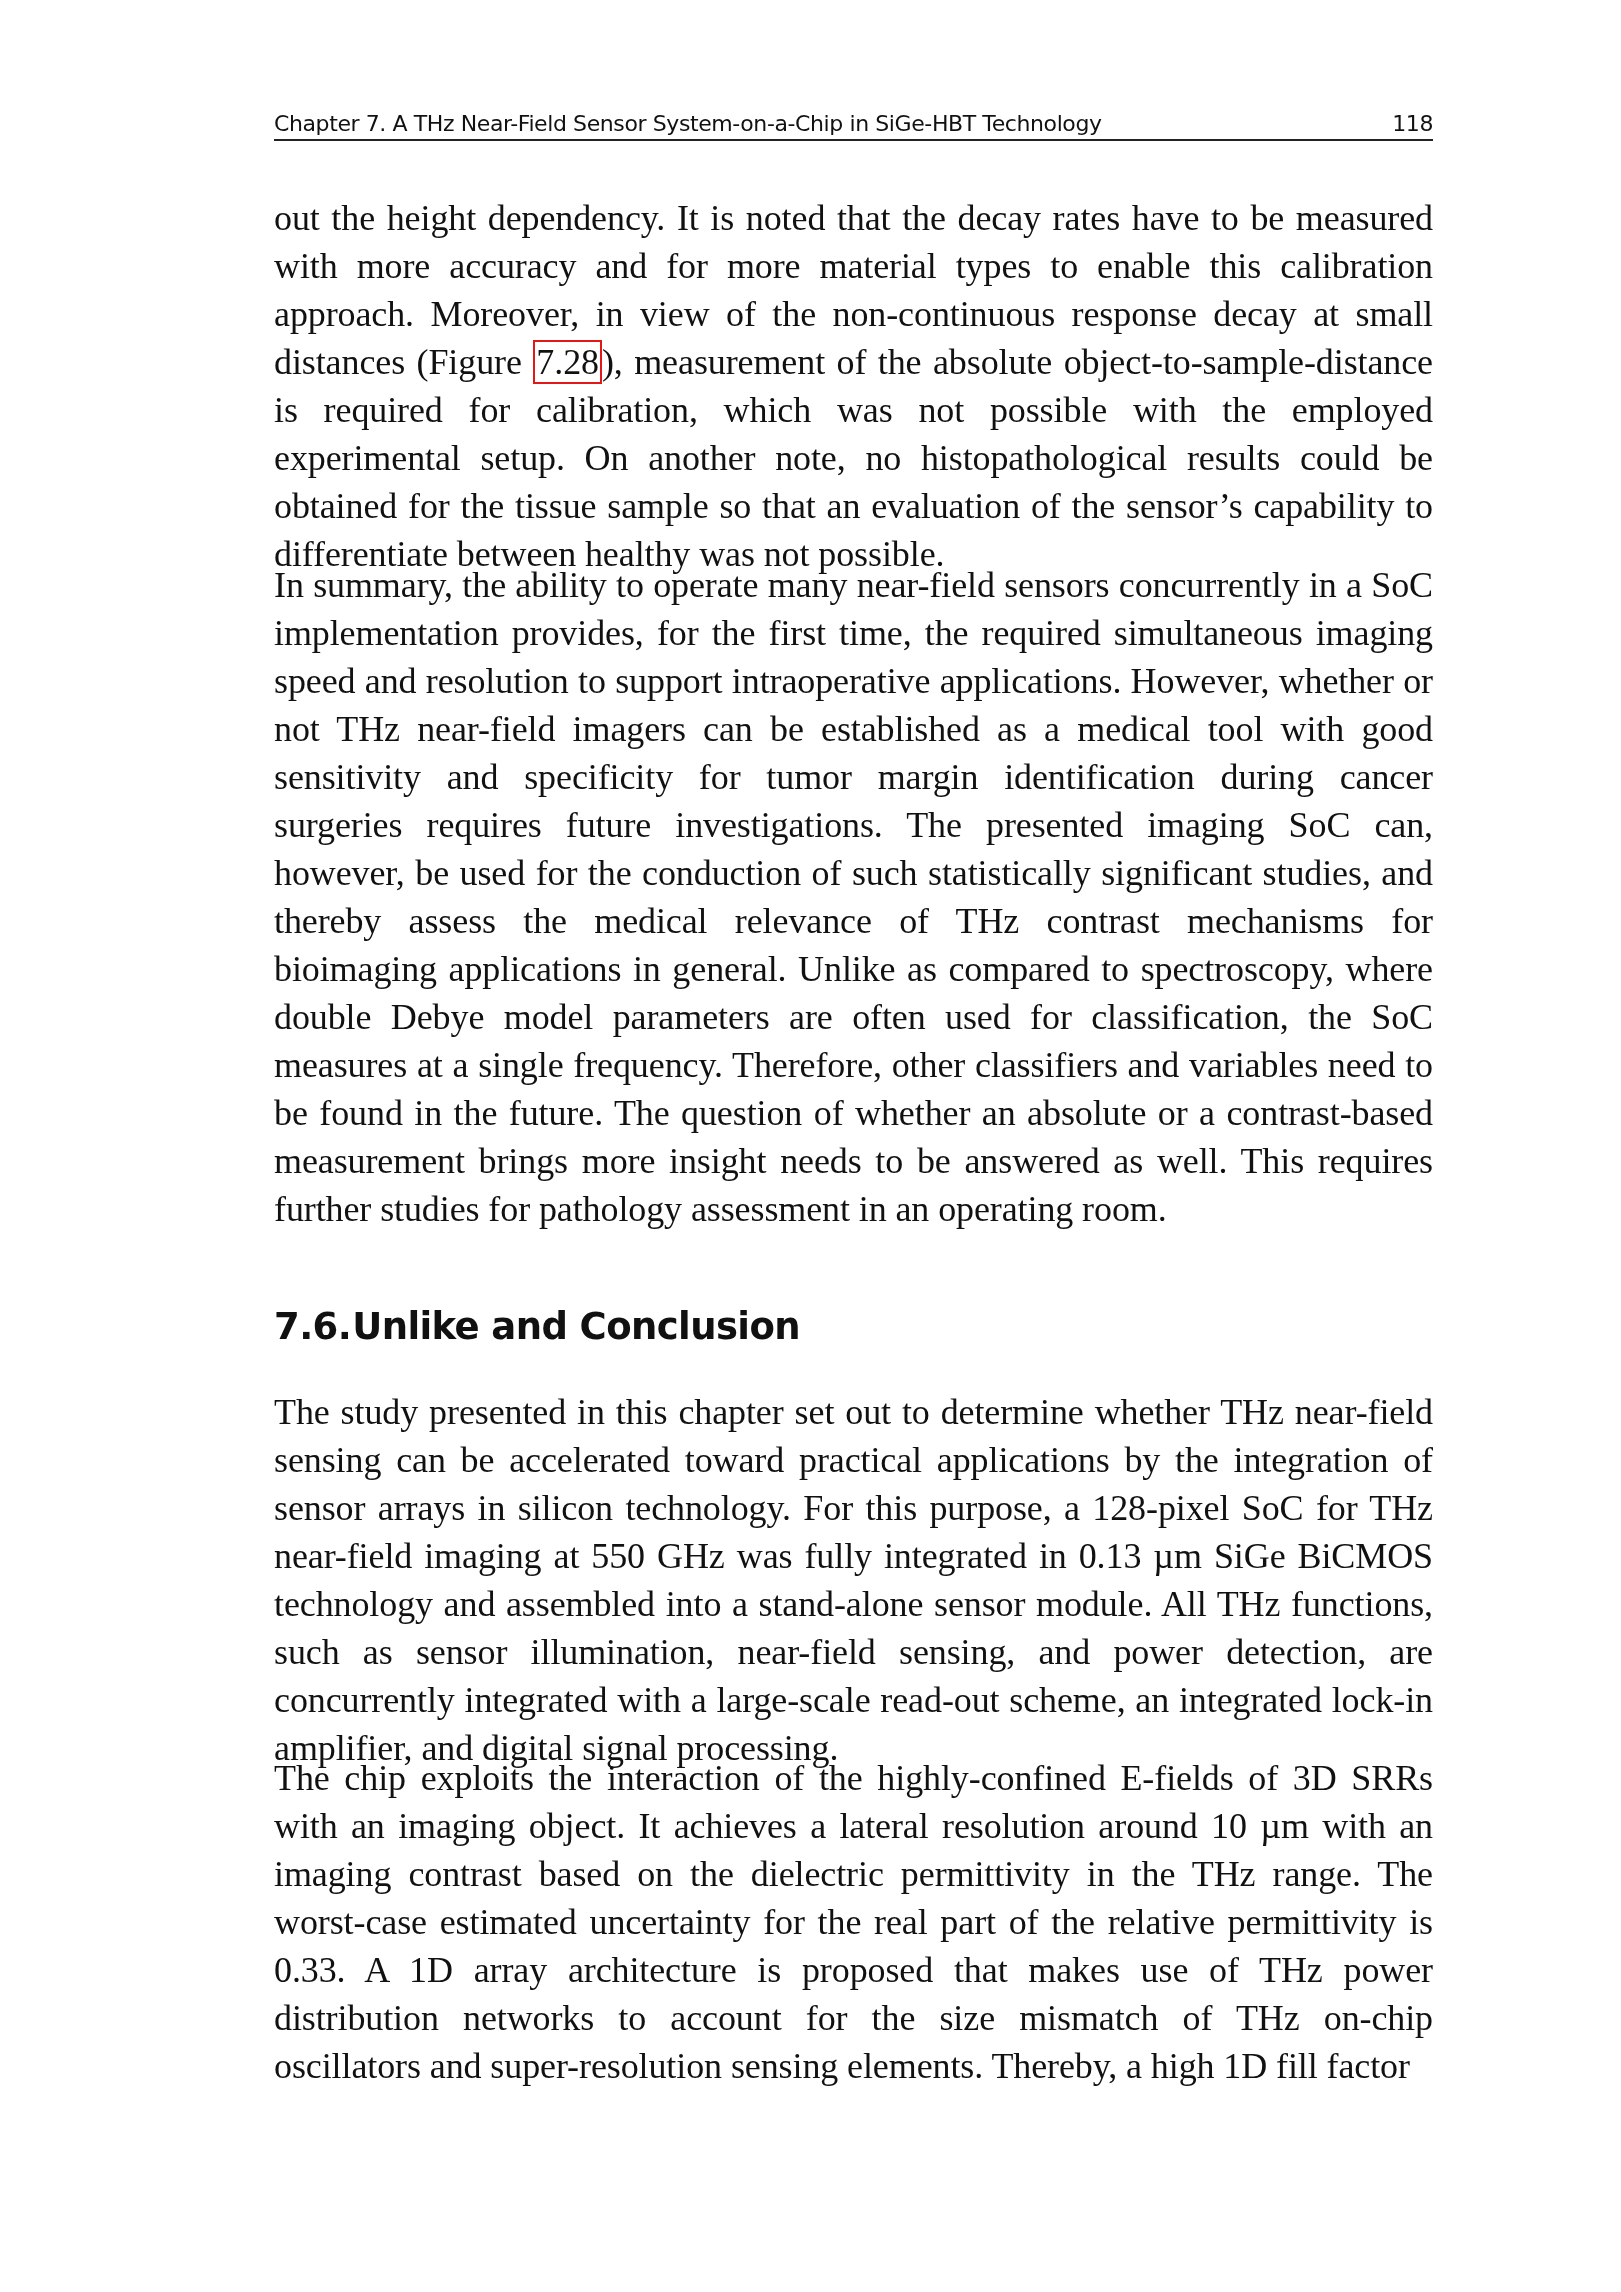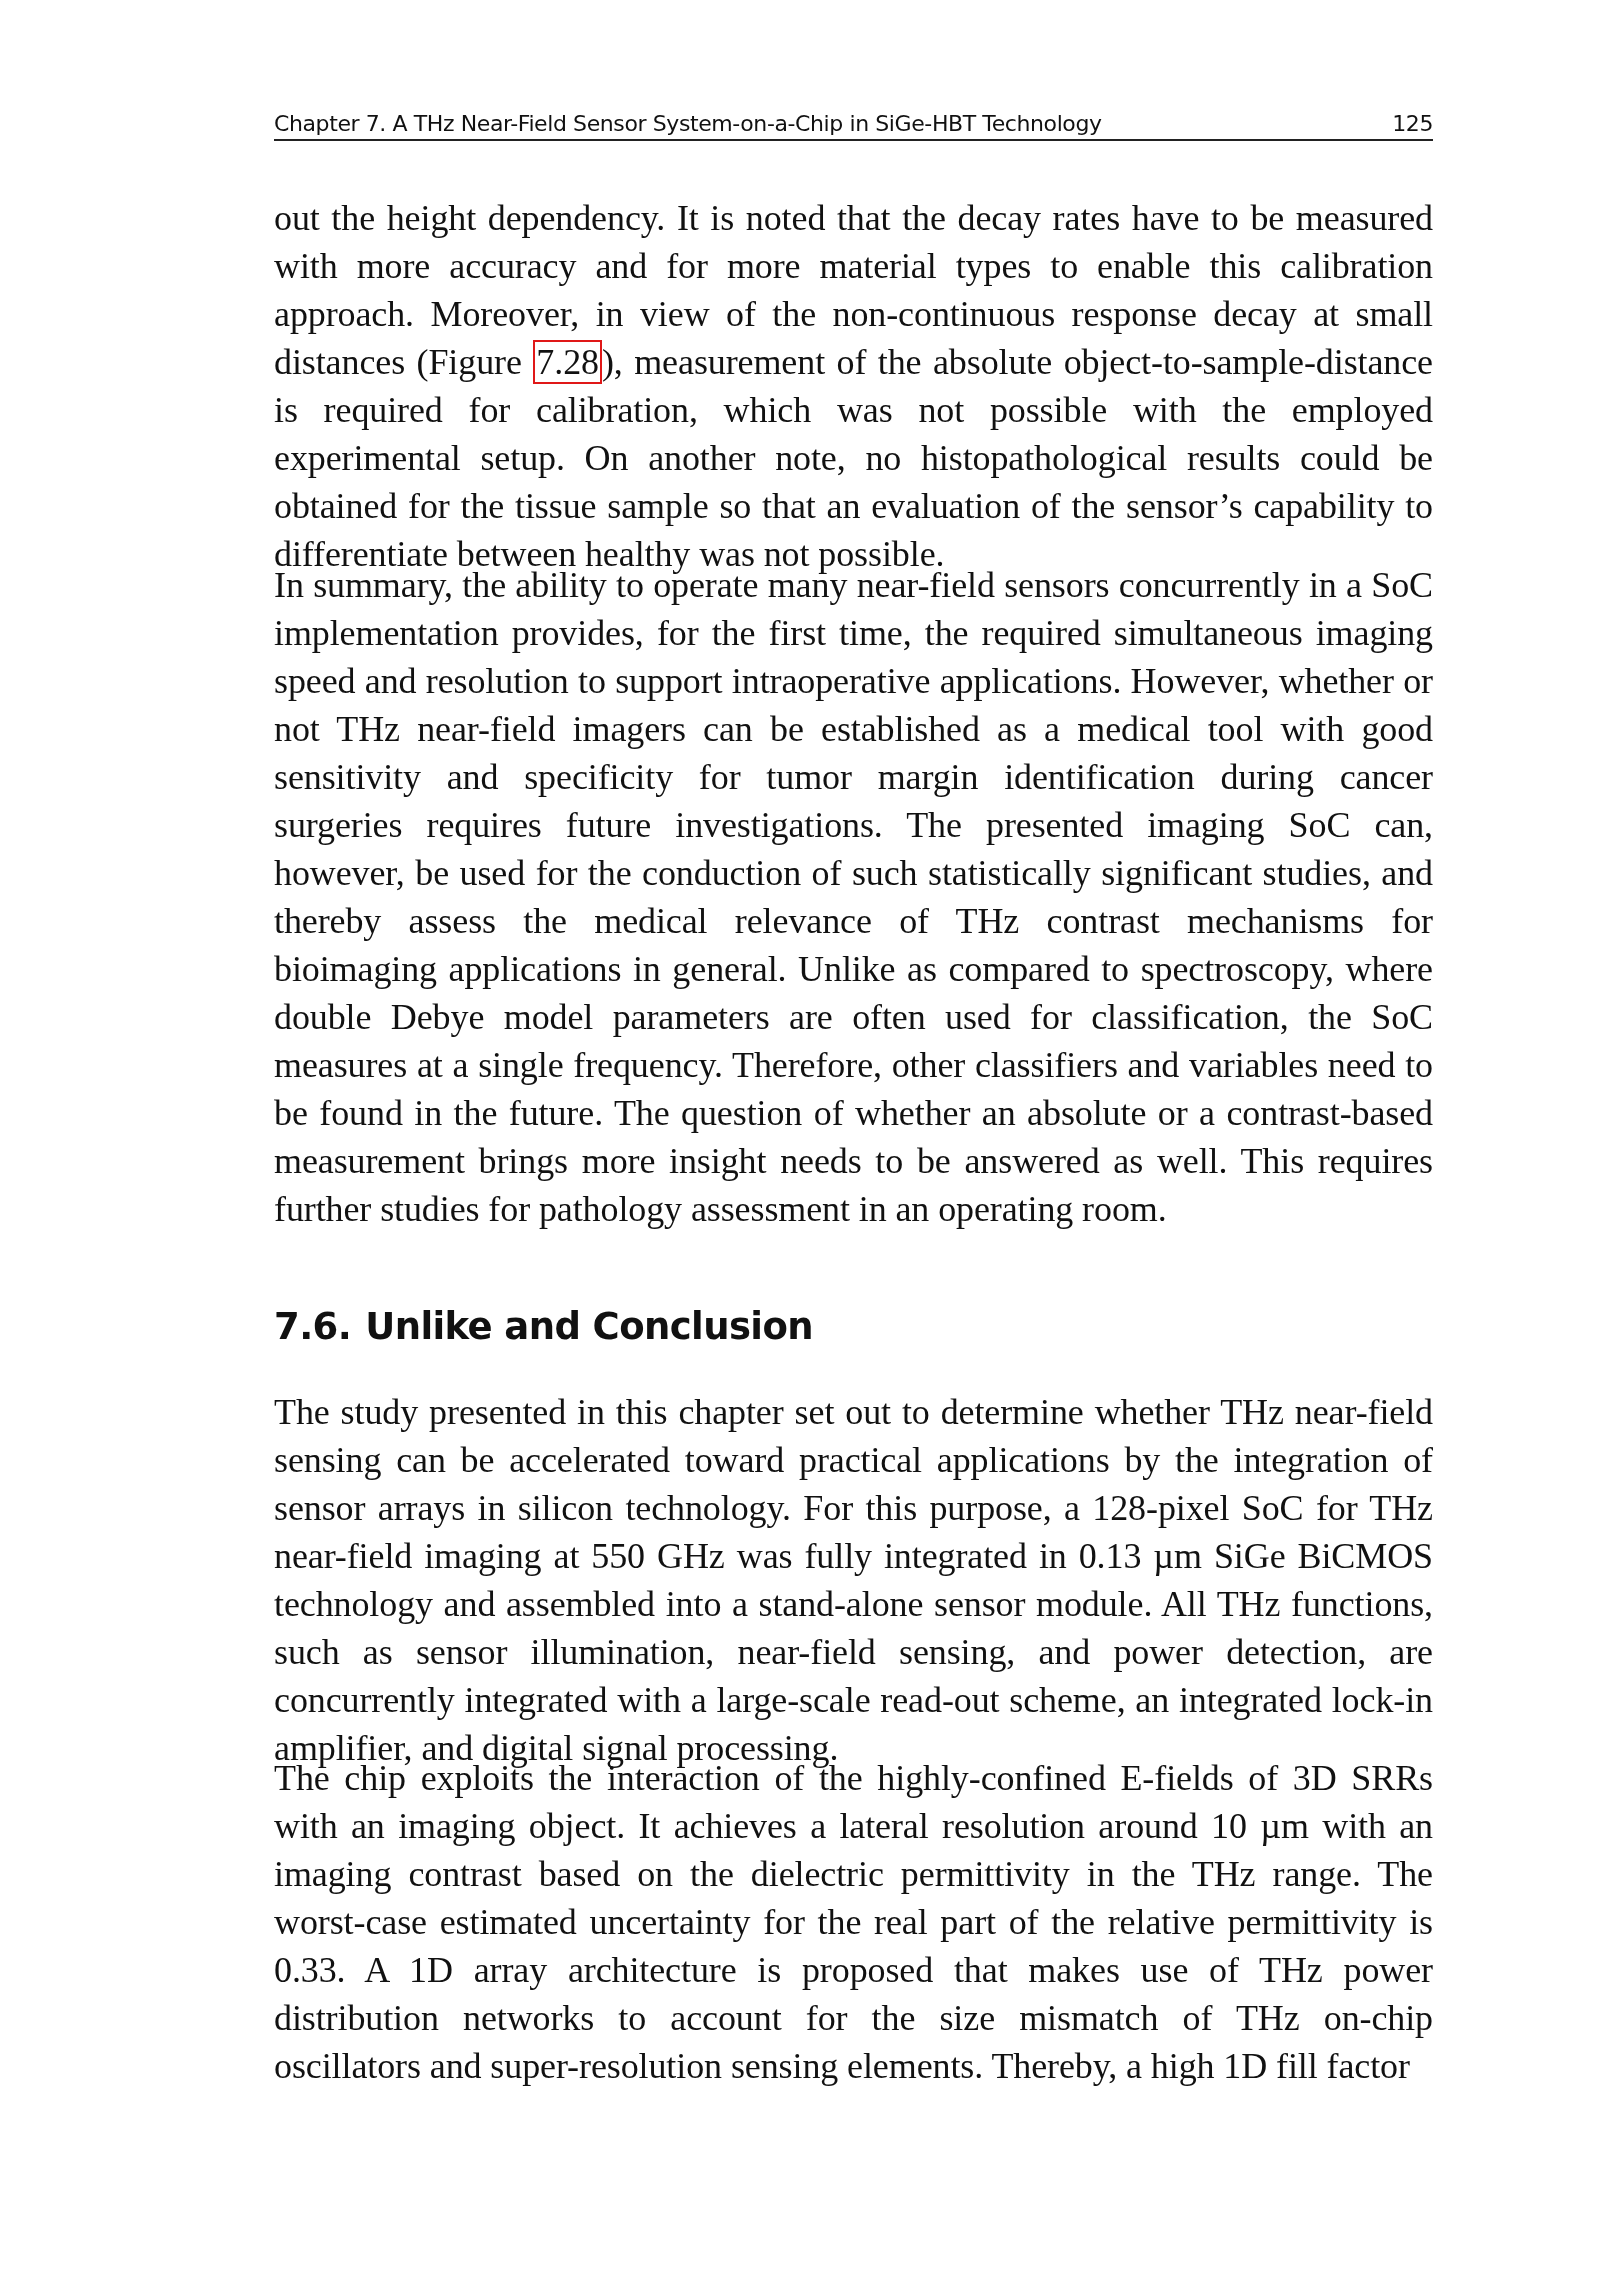--- a/index.html
+++ b/index.html
@@ -19,33 +19,33 @@
   .para { position: absolute; left: 0; width: 1159px; }
   .p1 { top: 194px; }
   .p2 { top: 561px; }
   .p3 { top: 1388px; }
   .p4 { top: 1754px; }
   .section-heading {
     position: absolute; left: 0; top: 1274px;
     font-family: "DejaVu Sans", sans-serif; font-size: 37px; font-weight: bold;
     letter-spacing: -0.6px; white-space: nowrap;
   }
-  .section-heading .num { margin-right: 14px; }
+  .section-heading .num { margin-right: 1px; }
   .fig-link {
     border: 2px solid #e01818; padding: 0 1px; text-decoration: none; color: inherit; cursor: pointer;
   }
 </style>
 </head>
 <body>
 
 <div class="page">
 
   <div class="running-header">
     <span>Chapter 7.  A THz Near-Field Sensor System-on-a-Chip in SiGe-HBT Technology</span>
-    <span>125</span>
+    <span>118</span>
   </div>
 
   <div class="para p1">
     <p class="body-text"><span>out the height dependency. It is noted that the decay rates have to be measured with more accuracy and for more material types to enable this calibration approach. Moreover, in view of the non-continuous response decay at small distances (Figure </span><a class="fig-link">7.28</a><span>), measurement of the absolute object-to-sample-distance is required for calibration, which was not possible with the employed experimental setup. On another note, no histopathological results could be obtained for the tissue sample so that an evaluation of the sensor’s capability to differentiate between healthy was not possible.</span></p>
   </div>
 
   <div class="para p2">
     <p class="body-text">In summary, the ability to operate many near-field sensors concurrently in a SoC implementation provides, for the first time, the required simultaneous imaging speed and resolution to support intraoperative applications. However, whether or not THz near-field imagers can be established as a medical tool with good sensitivity and specificity for tumor margin identification during cancer surgeries requires future investigations. The presented imaging SoC can, however, be used for the conduction of such statistically significant studies, and thereby assess the medical relevance of THz contrast mechanisms for bioimaging applications in general. Unlike as compared to spectroscopy, where double Debye model parameters are often used for classification, the SoC measures at a single frequency. Therefore, other classifiers and variables need to be found in the future. The question of whether an absolute or a contrast-based measurement brings more insight needs to be answered as well. This requires further studies for pathology assessment in an operating room.</p>
   </div>
 

